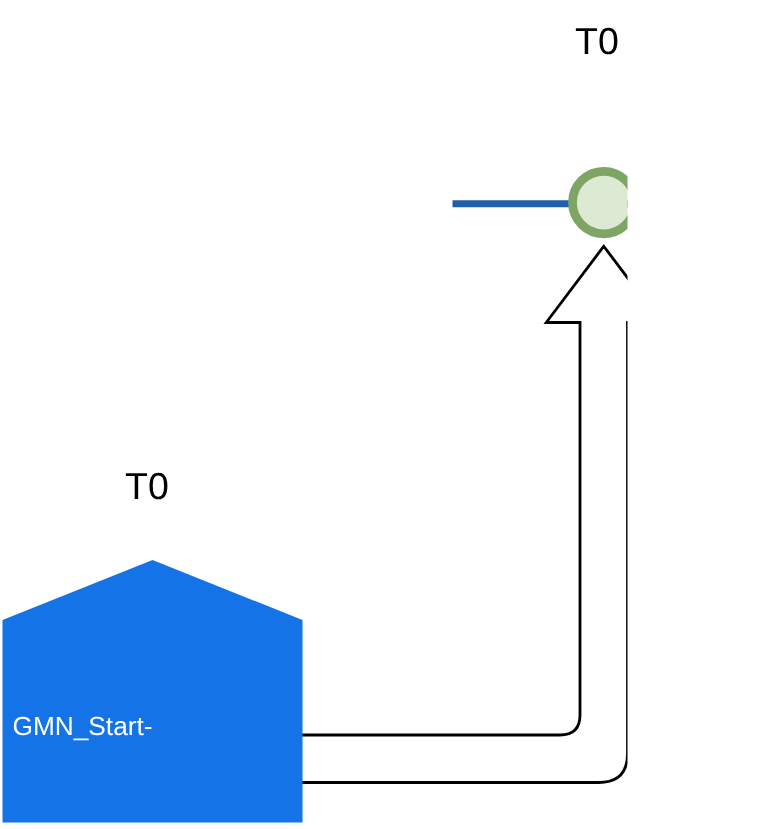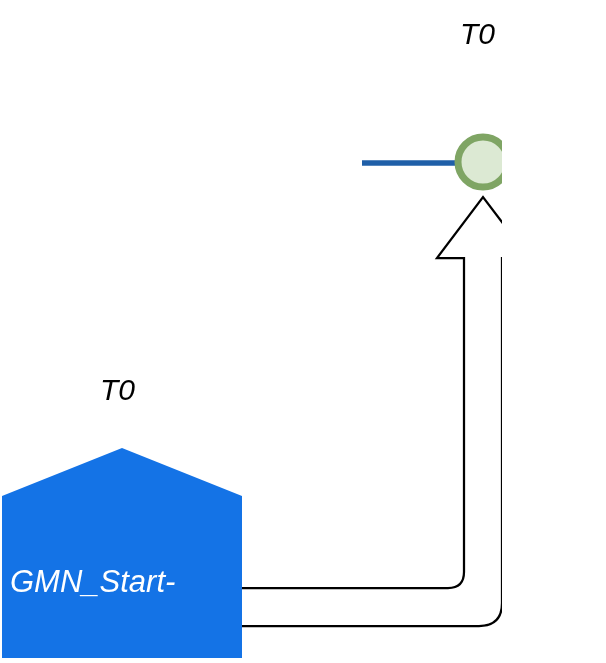--- a/index.html
+++ b/index.html
@@ -7,41 +7,40 @@
     padding: 0;
     background: #ffffff;
   }
   .canvas {
     position: relative;
     width: 502px;
     height: 663px;
     background: #ffffff;
     overflow: hidden;
     font-family: "Liberation Sans", sans-serif;
-    font-style: italic;
   }
   .canvas svg {
     position: absolute;
     left: 0;
     top: 0;
   }
   .label {
     position: absolute;
     font-size: 30px;
     color: #000000;
     white-space: nowrap;
   }
   .t0-top  { left: 460px; top: 17px; }
   .t0-task { left: 100px; top: 373px; }
   .task-text {
     position: absolute;
     left: 10px;
     top: 558px;
     width: 228px;
-    font-size: 31px;
+    font-size: 21px;
     line-height: 47px;
     color: #ffffff;
   }
 </style>
 </head>
 <body>
 
 <div class="canvas">
 
   <svg width="606" height="663" viewBox="0 0 606 663">

